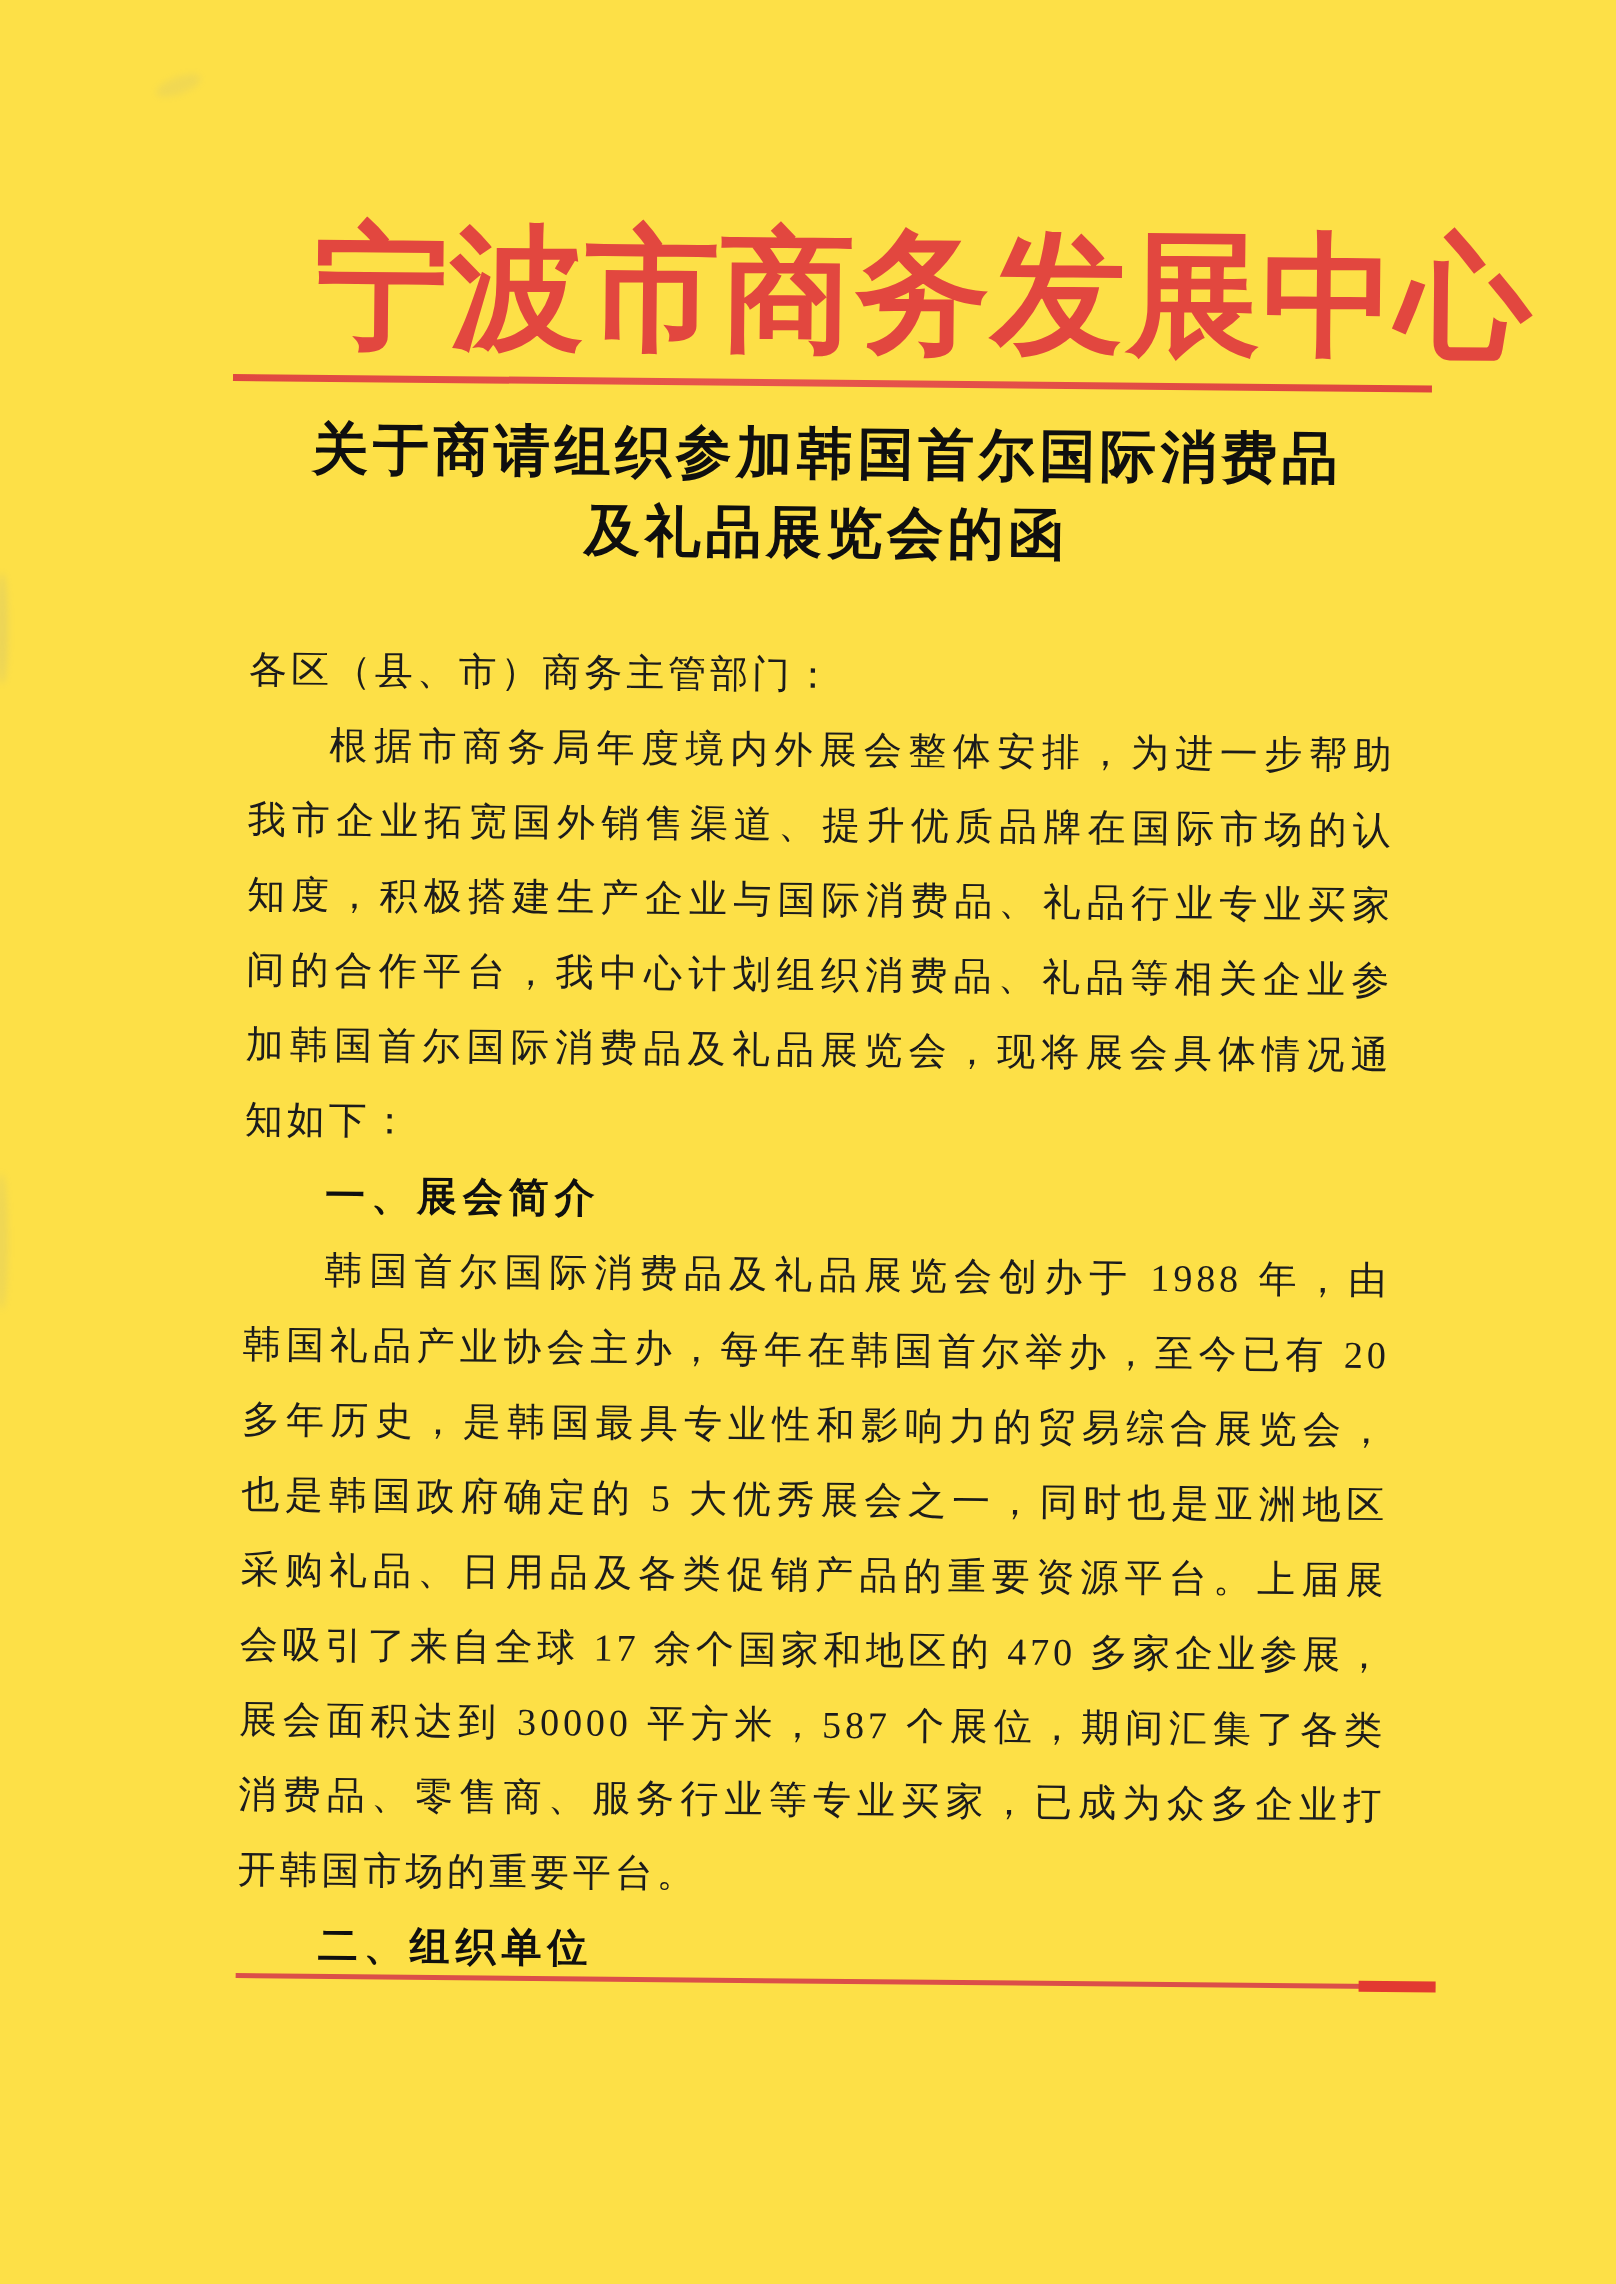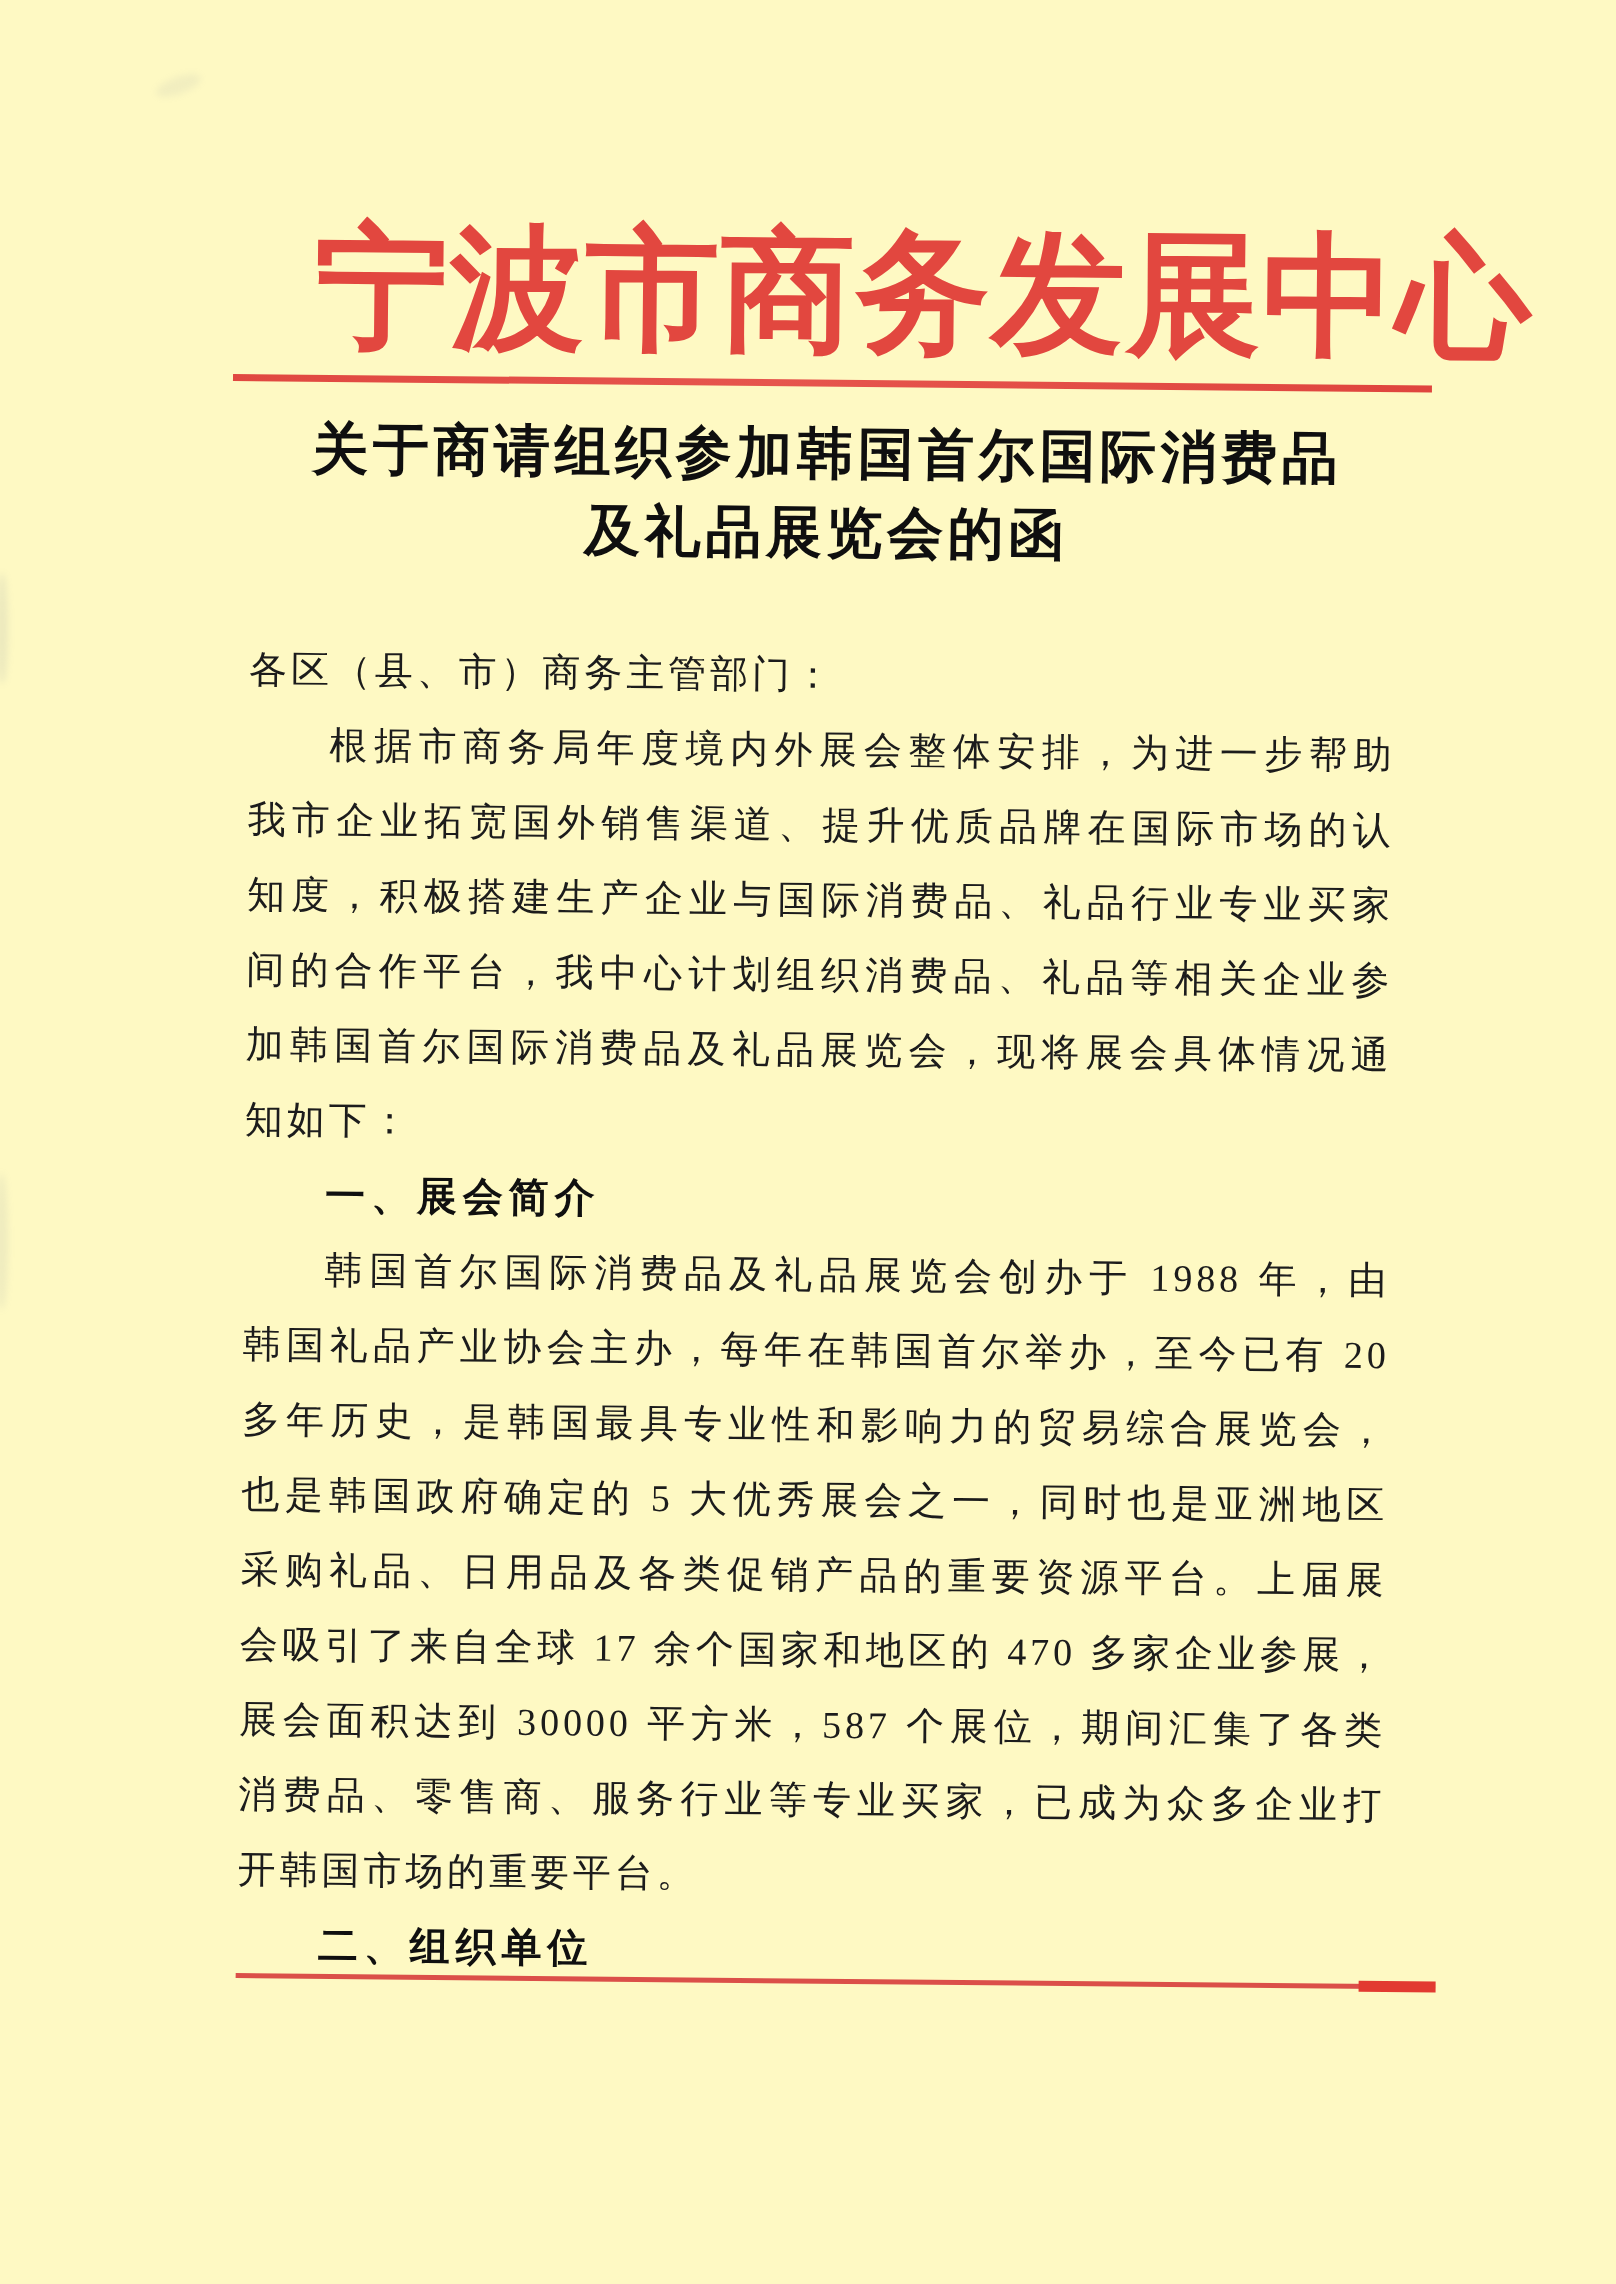--- a/index.html
+++ b/index.html
@@ -1,19 +1,19 @@
 <!DOCTYPE html>
 <html style="font-size:10.4px"><head>
 <meta charset="utf-8">
 <style>
   html,body{margin:0;padding:0;background:#e8e8e8;}
   .page{
     position:relative;
     width:1616px;height:2284px;
-    background:#fef9c3;
+    background:#fde047;
     overflow:hidden;
     font-family:"Liberation Serif","DejaVu Serif",serif;
   }
   .sheet{
     position:absolute;left:0;top:0;width:100%;height:100%;
     transform:rotate(.55deg);
     transform-origin:235px 378px;
   }
   
   .org-name{

